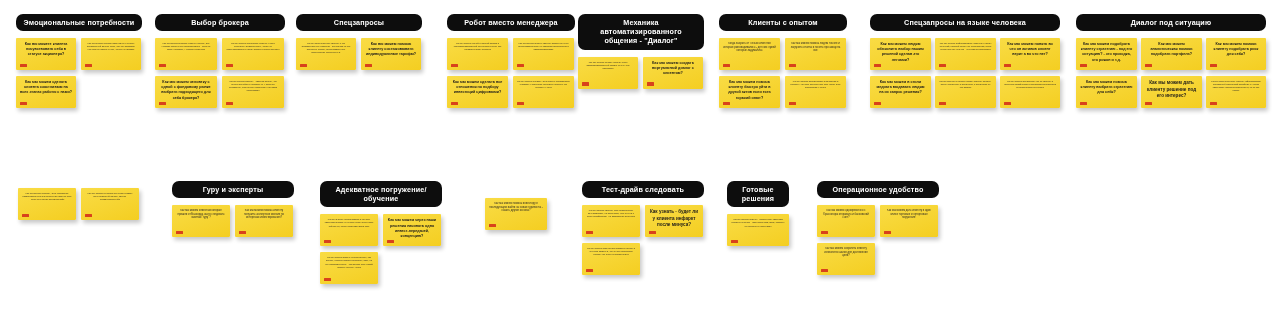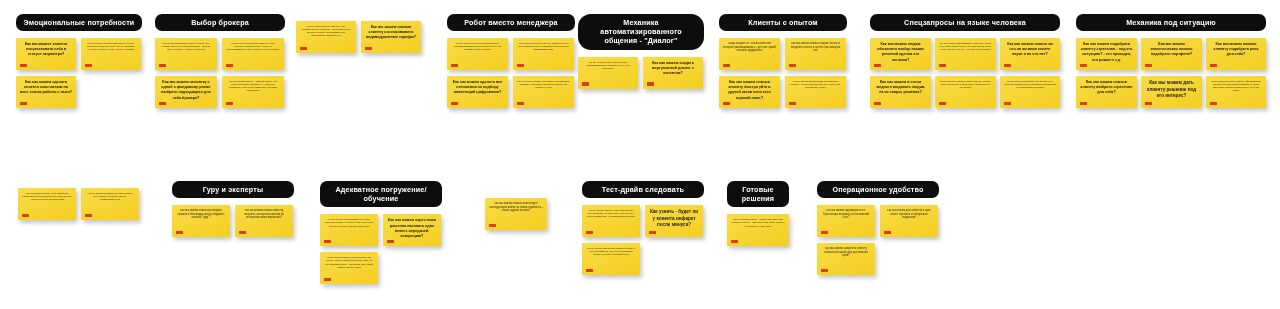--- a/index.html
+++ b/index.html
@@ -36,21 +36,20 @@
     line-height: 1.28;
     padding: 4px 6px;
     box-sizing: border-box;
     display: flex;
     align-items: center;
     justify-content: center;
     min-height: 17px;
   }
   .group-header.two-line {
     min-height: 24px;
-    border-radius: 13px;
   }
 
   .cards {
     position: relative;
     margin-top: 7px;
   }
 
   
   .card {
     position: absolute;
@@ -121,20 +120,21 @@
           <span class="card-text">Как мы можем сделать виртуальную беседу понимающей личное дело, так что заставить его больше видеть в нас, что мы не видим?</span>
           <span class="card-tag"></span>
         </div>
         <div class="card t-md" style="left: 0px; top: 38px; width: 60px; height: 32px;">
           <span class="card-text">Как мы можем сделать клиента счастливым на всех этапах работы с нами?</span>
           <span class="card-tag"></span>
         </div>
       </div>
     </div>
     <div class="group" style="left: 296px; top: 14px; width: 126px;">
+      <div class="group-header">Спецзапросы</div>
       <div class="cards" style="height: 78px;">
         <div class="card t-xs" style="left: 0px; top: 0px; width: 60px; height: 32px;">
           <span class="card-text">Как мы можем понять клиенту о его индивидуальных запросах - перевести на его адресные работу, предоставить вне определение брокера и т.д.</span>
           <span class="card-tag"></span>
         </div>
         <div class="card t-md" style="left: 65px; top: 0px; width: 60px; height: 32px;">
           <span class="card-text">Как вы можем помочь клиенту состыковывать индивидуальные тарифы?</span>
           <span class="card-tag"></span>
         </div>
       </div>
@@ -217,21 +217,21 @@
           <span class="card-text">Как мы можем не просто задать клиенту задачи - преду там понять и продуктов, а продуктом он его видит?</span>
           <span class="card-tag"></span>
         </div>
         <div class="card t-xs" style="left: 130px; top: 38px; width: 60px; height: 32px;">
           <span class="card-text">Как мы можем предлагать что-то клиенту в странном дизайнером и предполагаем клиентов на потребности решения?</span>
           <span class="card-tag"></span>
         </div>
       </div>
     </div>
     <div class="group" style="left: 1076px; top: 14px; width: 190px;">
-      <div class="group-header">Механика под ситуацию</div>
+      <div class="group-header">Диалог под ситуацию</div>
       <div class="cards" style="height: 78px;">
         <div class="card t-md" style="left: 0px; top: 0px; width: 61px; height: 32px;">
           <span class="card-text">Как мы можем подобрать клиенту стратегию - под его ситуацию? - это проходка, кто рожон и т.д.</span>
           <span class="card-tag"></span>
         </div>
         <div class="card t-md" style="left: 65px; top: 0px; width: 61px; height: 32px;">
           <span class="card-text">Как мы можем аналитическая помочь подобрать портфель?</span>
           <span class="card-tag"></span>
         </div>
         <div class="card t-md" style="left: 130px; top: 0px; width: 60px; height: 32px;">

